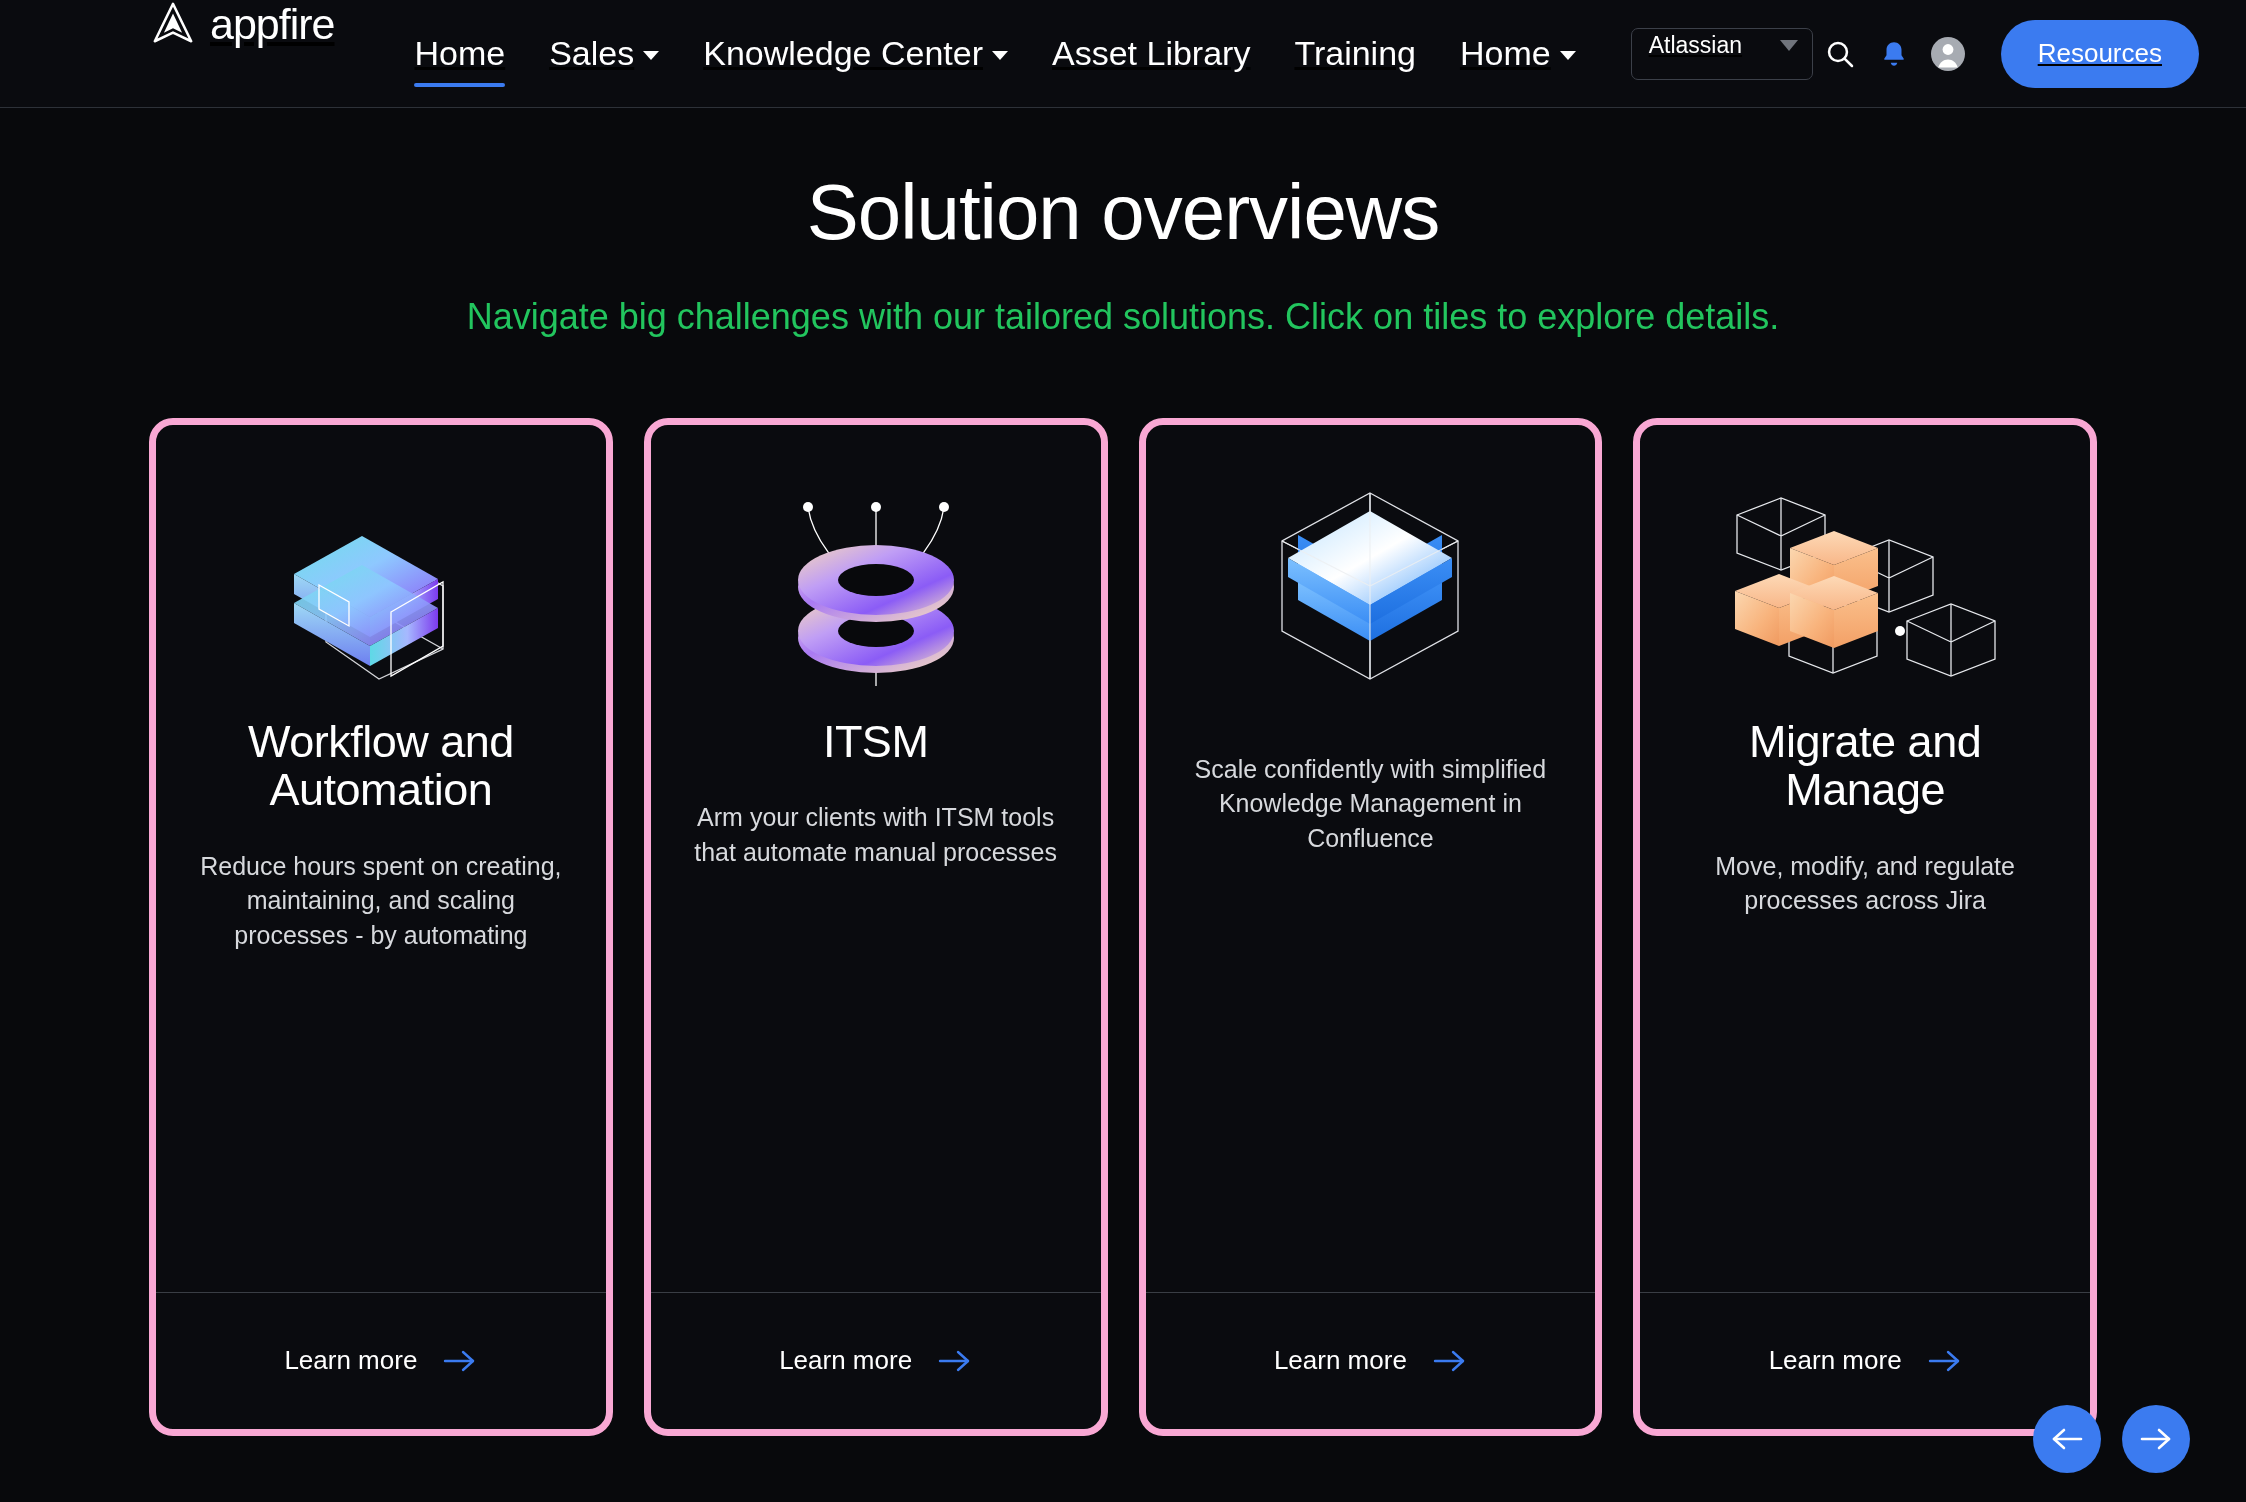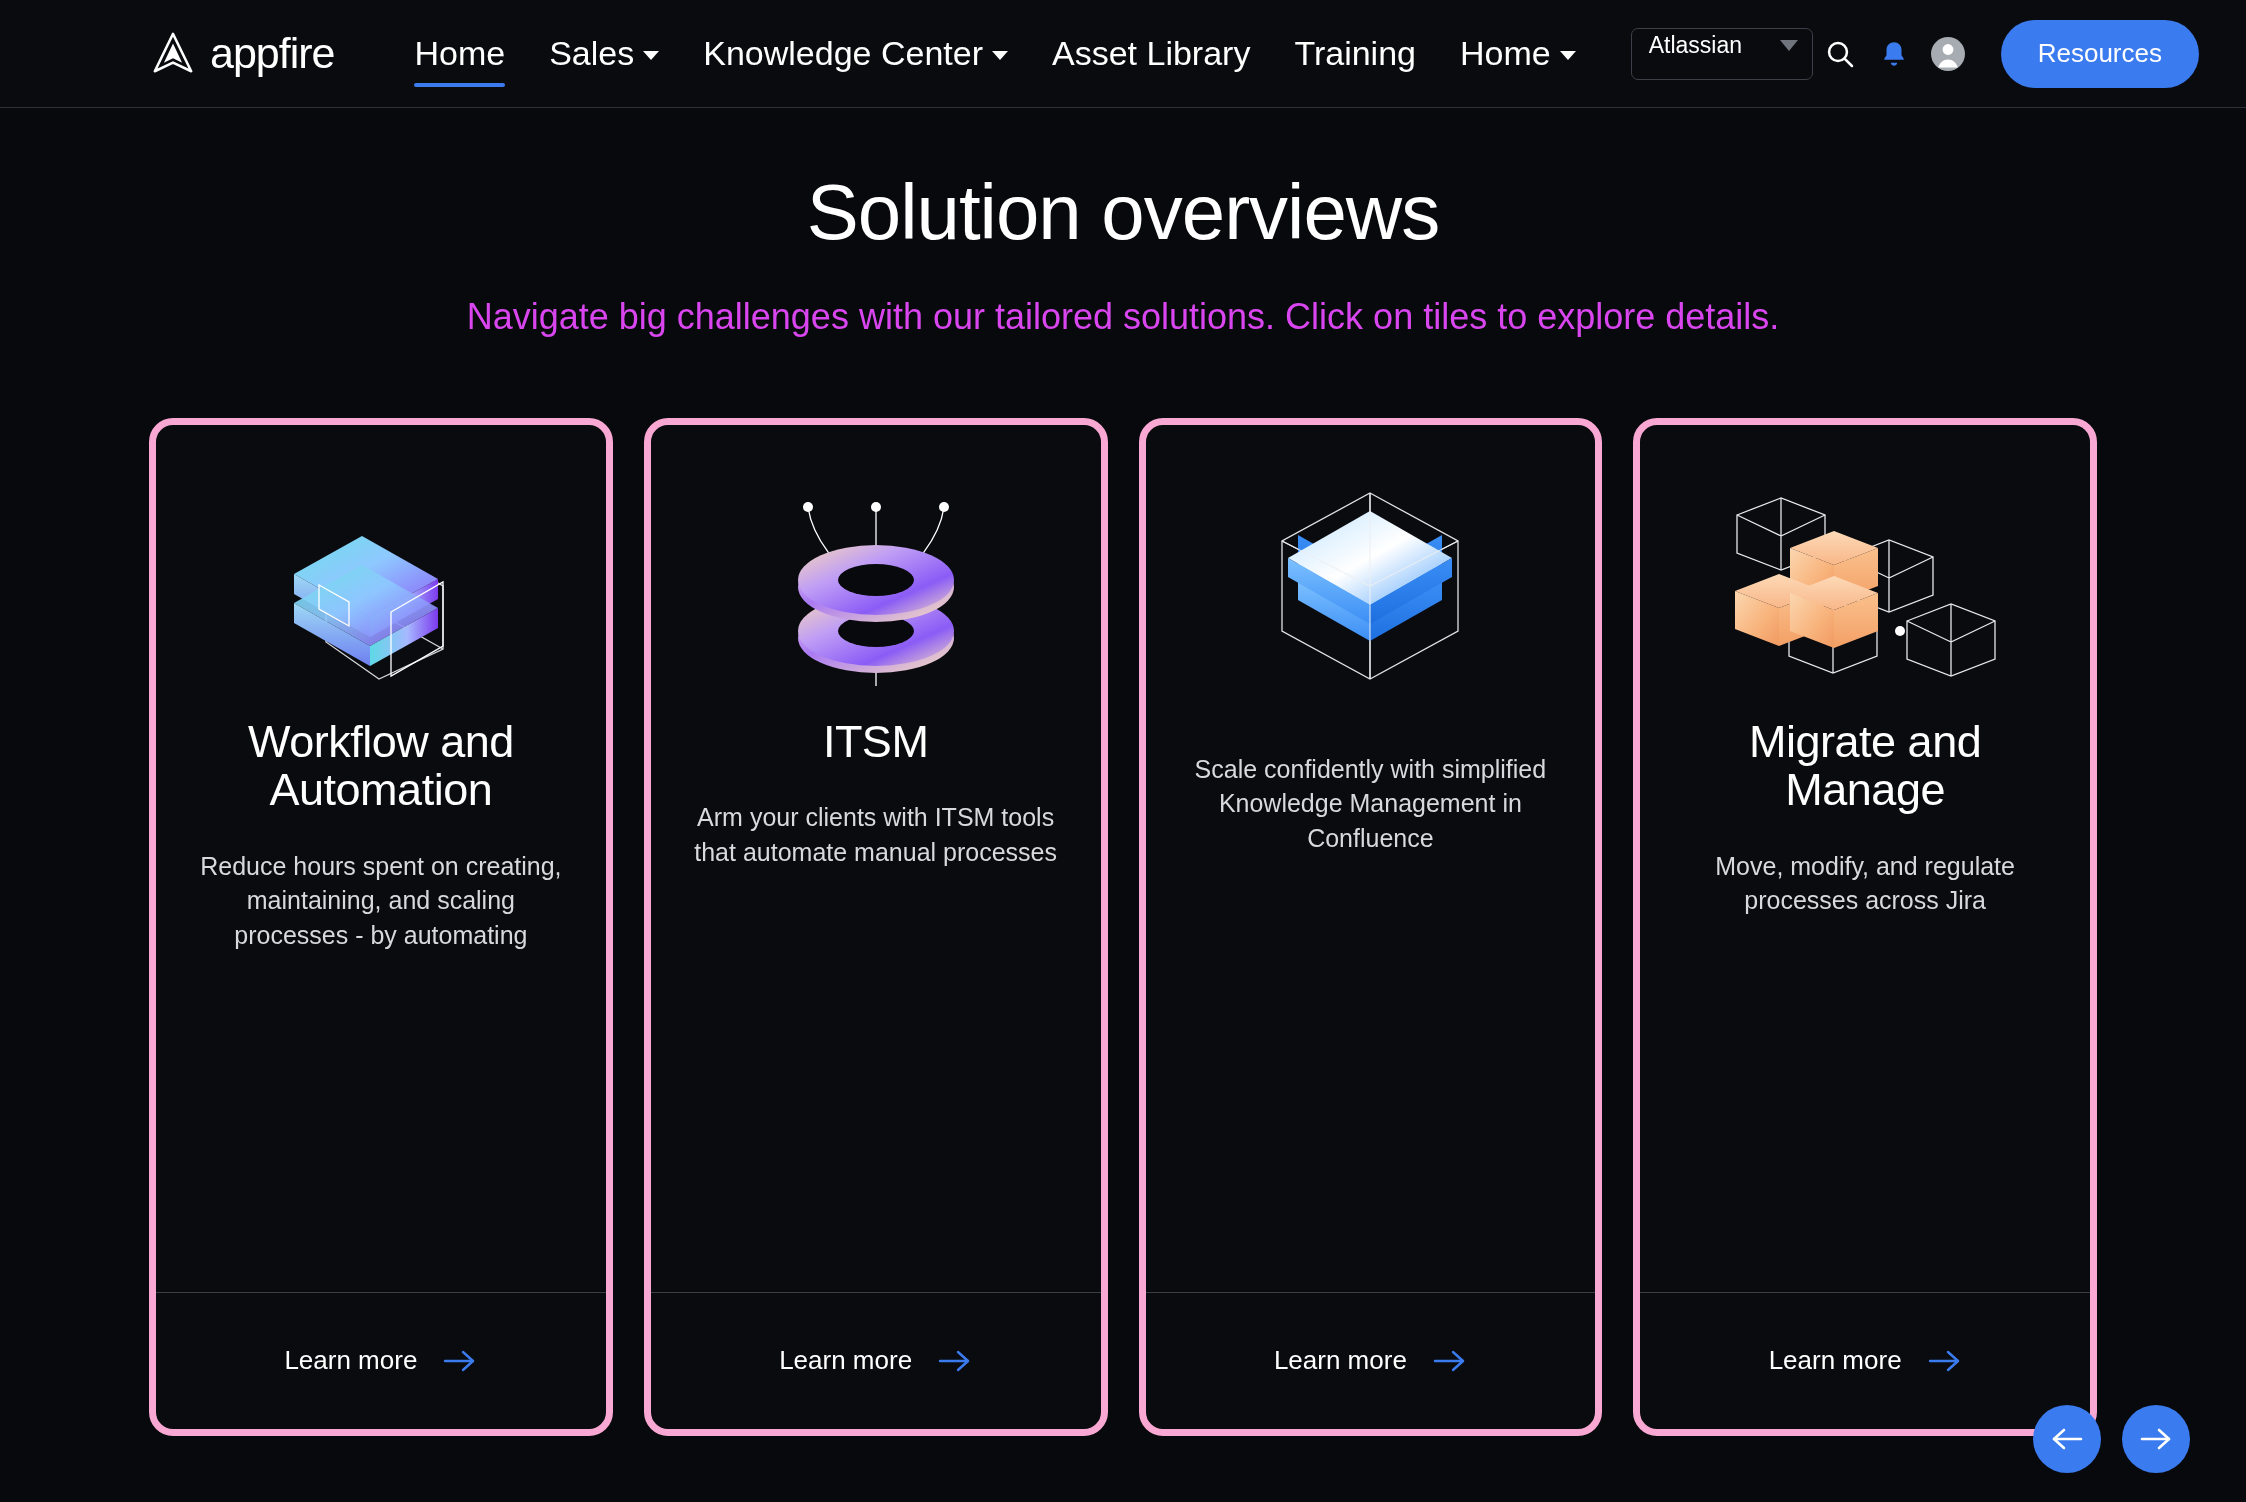--- a/index.html
+++ b/index.html
@@ -10,22 +10,22 @@
     overflow: hidden;
   }
 
   
   .header {
     position: relative;
     height: 108px;
     background: #0a0b0f;
     border-bottom: 1px solid #2d3138;
     display: flex;
-    align-items: center;
     padding: 0 56px 0 150px;
+    text-decoration: underline;
   }
   .logo {
     display: flex; align-items: center; gap: 14px;
     height: 48px; flex: none;
   }
   .logo-mark { width: 46px; height: 46px; display:block; }
   .logo-text { font-size: 43px; color: #fff; font-weight: 400; letter-spacing: -1px;
                font-family: "Liberation Sans", sans-serif; }
 
   .nav {
@@ -98,21 +98,21 @@
   }
 
   
   .hero { text-align: center; padding-top: 62px; }
   .hero-title {
     font-size: 78px; color: #ffffff; font-weight: 400;
     letter-spacing: -1px; line-height: 1.1;
   }
   .hero-sub {
     margin-top: 40px;
-    font-size: 36px; color: #d946ef; font-weight: 400;
+    font-size: 36px; color: #22c55e; font-weight: 400;
   }
 
   
   .cards {
     display: flex;
     gap: 31px;
     padding: 0 149px;
     margin-top: 80px;
   }
   .card {

